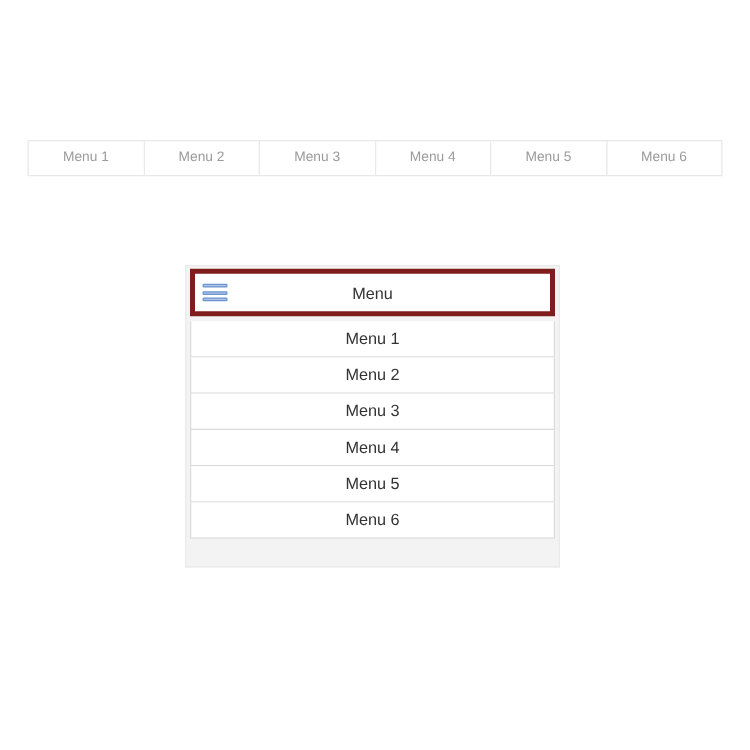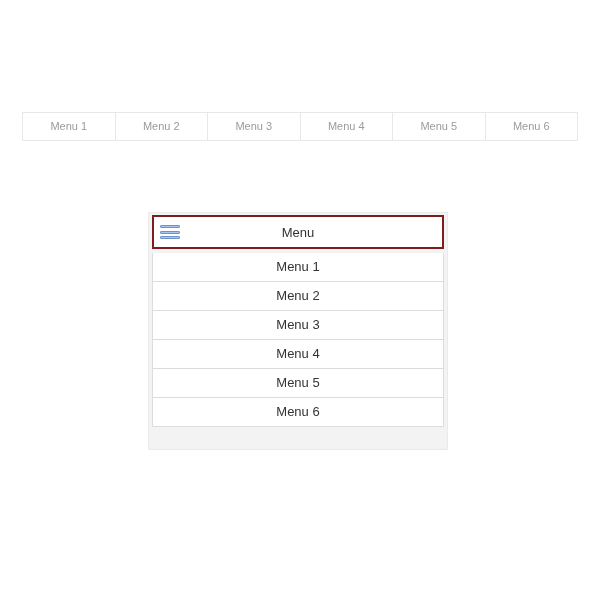--- a/index.html
+++ b/index.html
@@ -43,21 +43,21 @@
     background: #f3f3f3;
     border: 1px solid #eaeaea;
     padding: 2px 3px 22px;
     box-sizing: border-box;
   }
 
   .panel-header {
     display: flex;
     align-items: center;
     background: #ffffff;
-    border: 2px solid #7f1d1d;
+    border: 4px solid #7f1d1d;
     height: 30px;
     position: relative;
     margin-bottom: 4px;
   }
   .hamburger {
     width: 20px;
     height: 14px;
     margin-left: 6px;
     display: flex;
     flex-direction: column;

